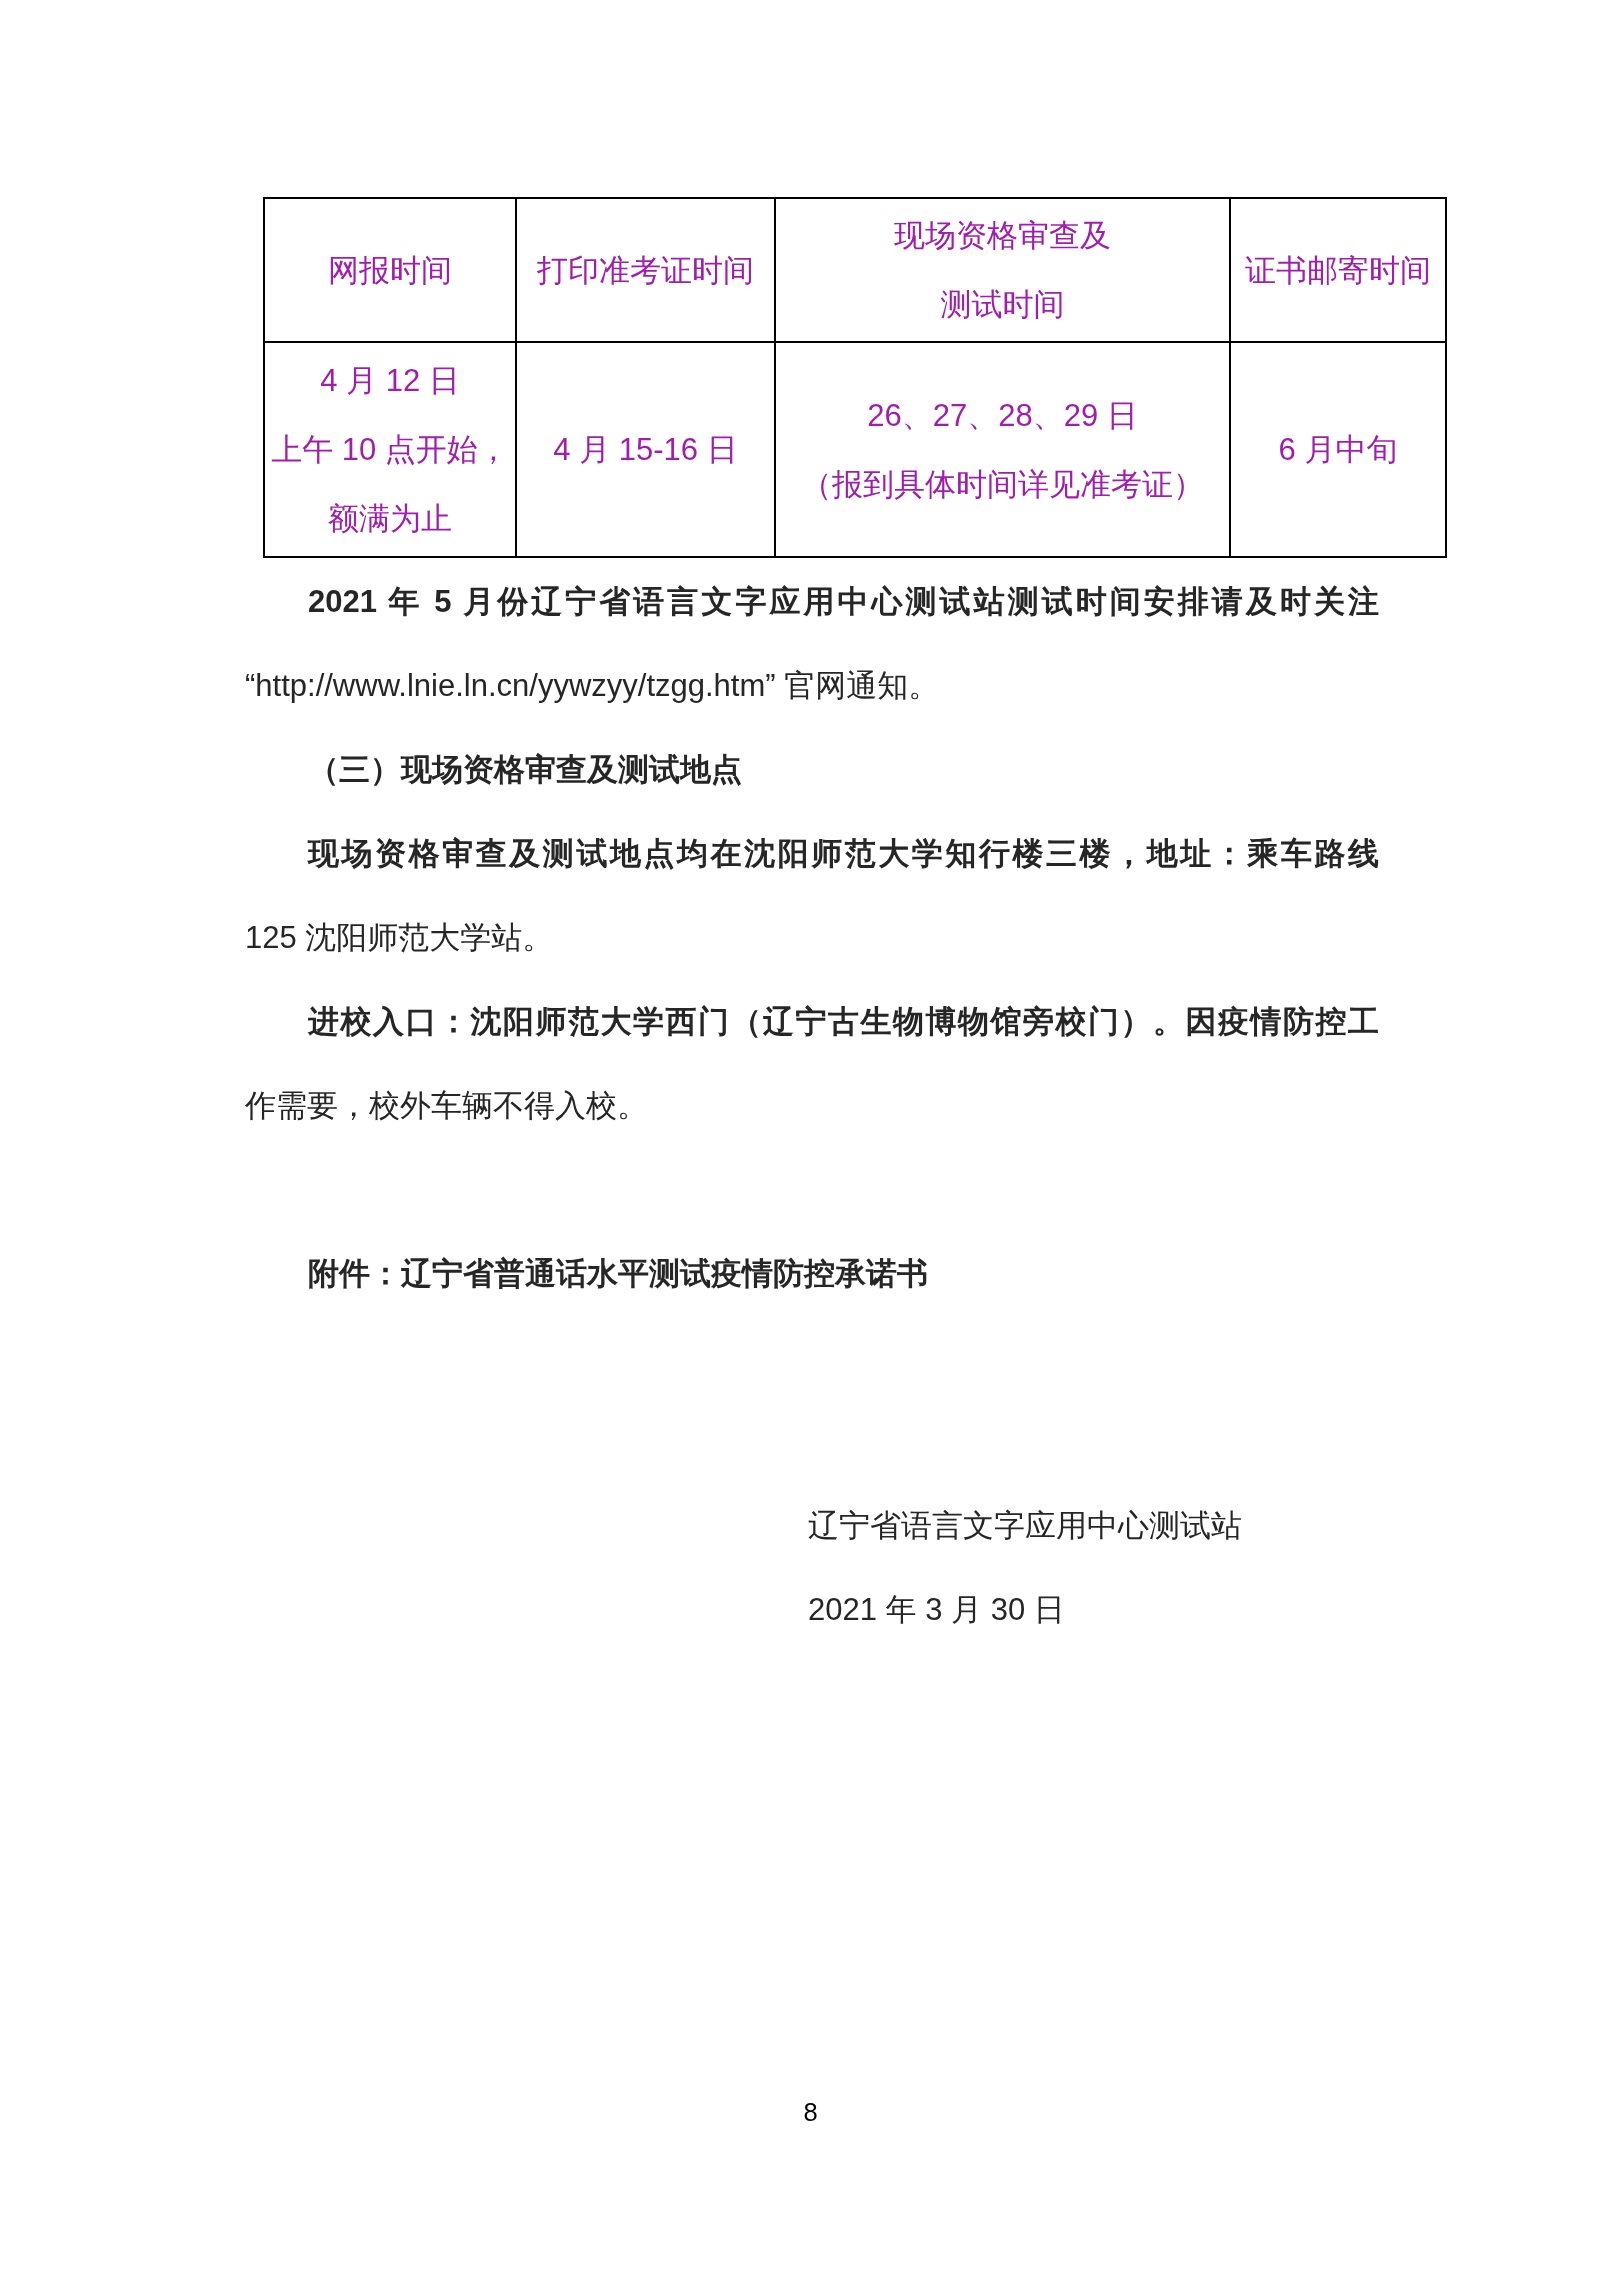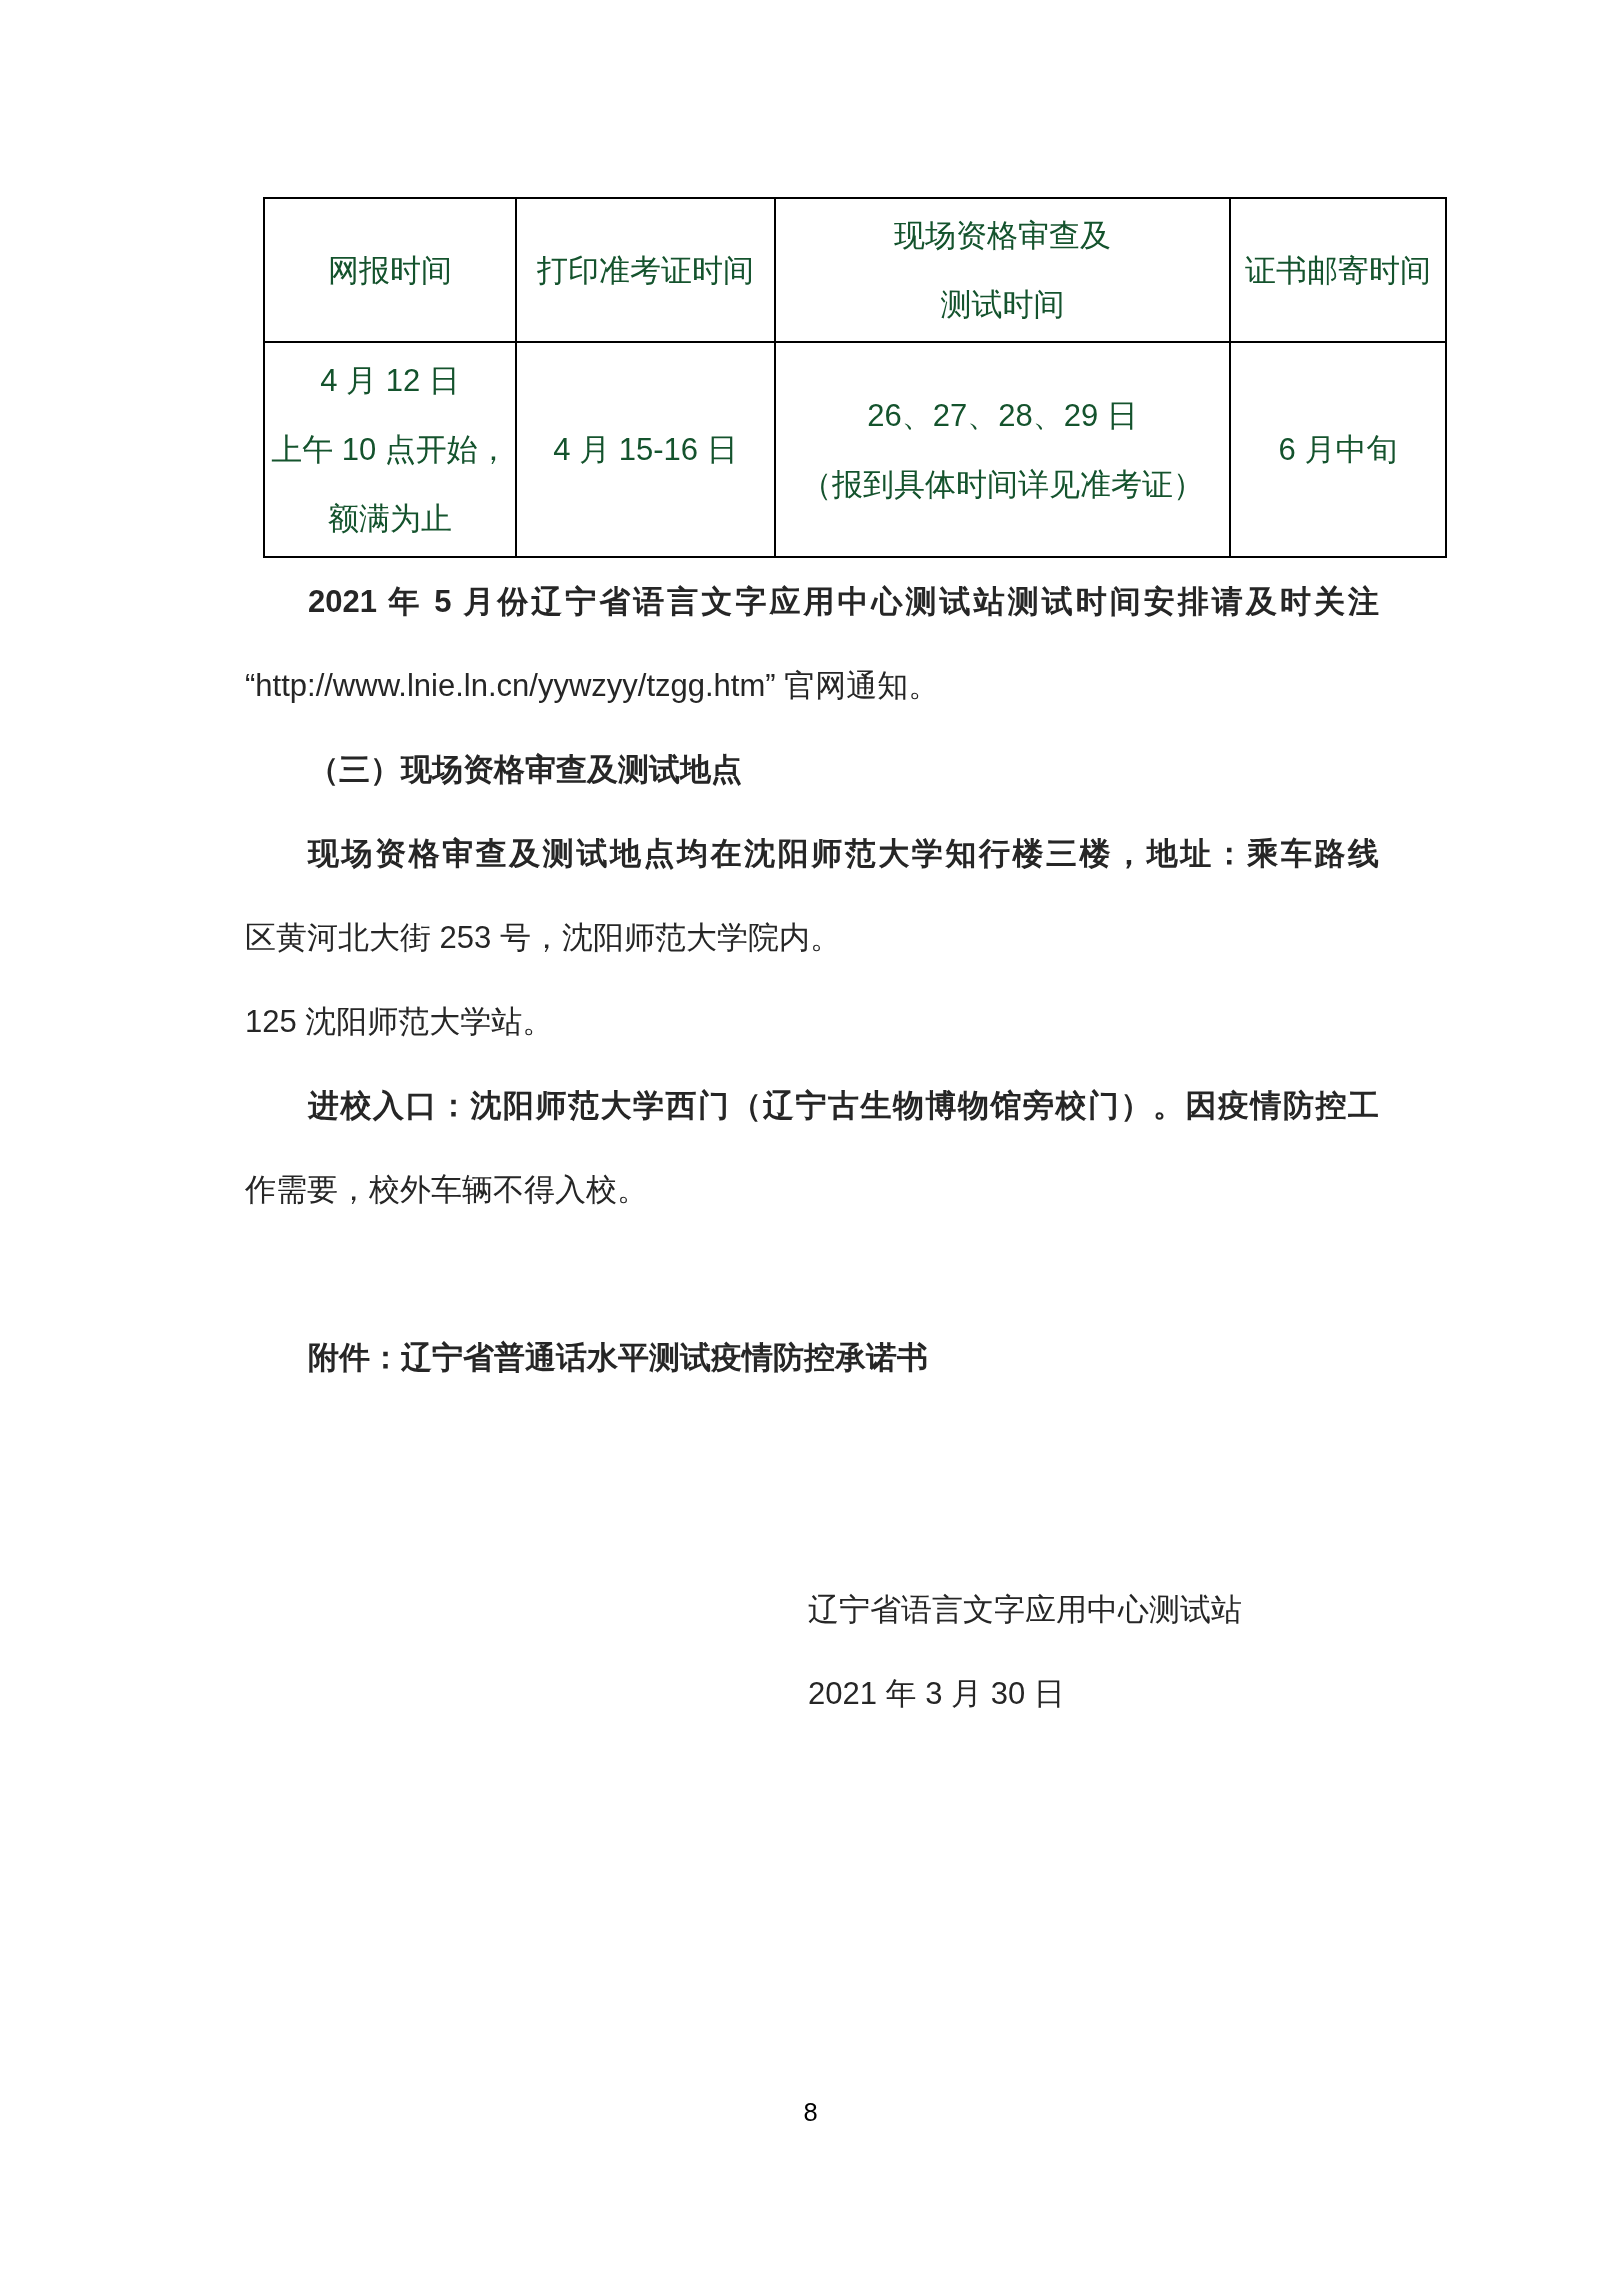--- a/index.html
+++ b/index.html
@@ -20,21 +20,21 @@
     table-layout: fixed;
     width: 1181px;
     margin: 197px 0 0 263px;
   }
   table.schedule td {
     border: 2.9px solid #000;
     text-align: center;
     vertical-align: middle;
     font-size: 31px;
     line-height: 69px;
-    color: #14532d;
+    color: #a21caf;
     padding: 0;
     overflow: hidden;
   }
   tr.header-row { height: 144px; }
   tr.data-row   { height: 215px; padding-left: 18px; }
   .cell-line { white-space: nowrap; line-height: 69px; }
 
   
   .body-text {
     width: 1134px;
@@ -116,21 +116,20 @@
       </td>
     </tr>
   </tbody>
     </table>
 
   <div class="body-text">
     <div class="line justify indent">2021 年 5 月份辽宁省语言文字应用中心测试站测试时间安排请及时关注</div>
     <div class="line">“http://www.lnie.ln.cn/yywzyy/tzgg.htm” 官网通知。</div>
     <div class="line indent">（三）现场资格审查及测试地点</div>
     <div class="line justify indent">现场资格审查及测试地点均在沈阳师范大学知行楼三楼，地址：乘车路线</div>
-    <div class="line">区黄河北大街 253 号，沈阳师范大学院内。</div>
     <div class="line">125 沈阳师范大学站。</div>
     <div class="line justify indent">进校入口：沈阳师范大学西门（辽宁古生物博物馆旁校门）。因疫情防控工</div>
     <div class="line">作需要，校外车辆不得入校。</div>
     <div class="blank"></div>
     <div class="line indent">附件：辽宁省普通话水平测试疫情防控承诺书</div>
     <div class="blank"></div>
     <div class="blank"></div>
     <div class="signature-block">
       <div class="line">辽宁省语言文字应用中心测试站</div>
       <div class="line">2021 年 3 月 30 日</div>

